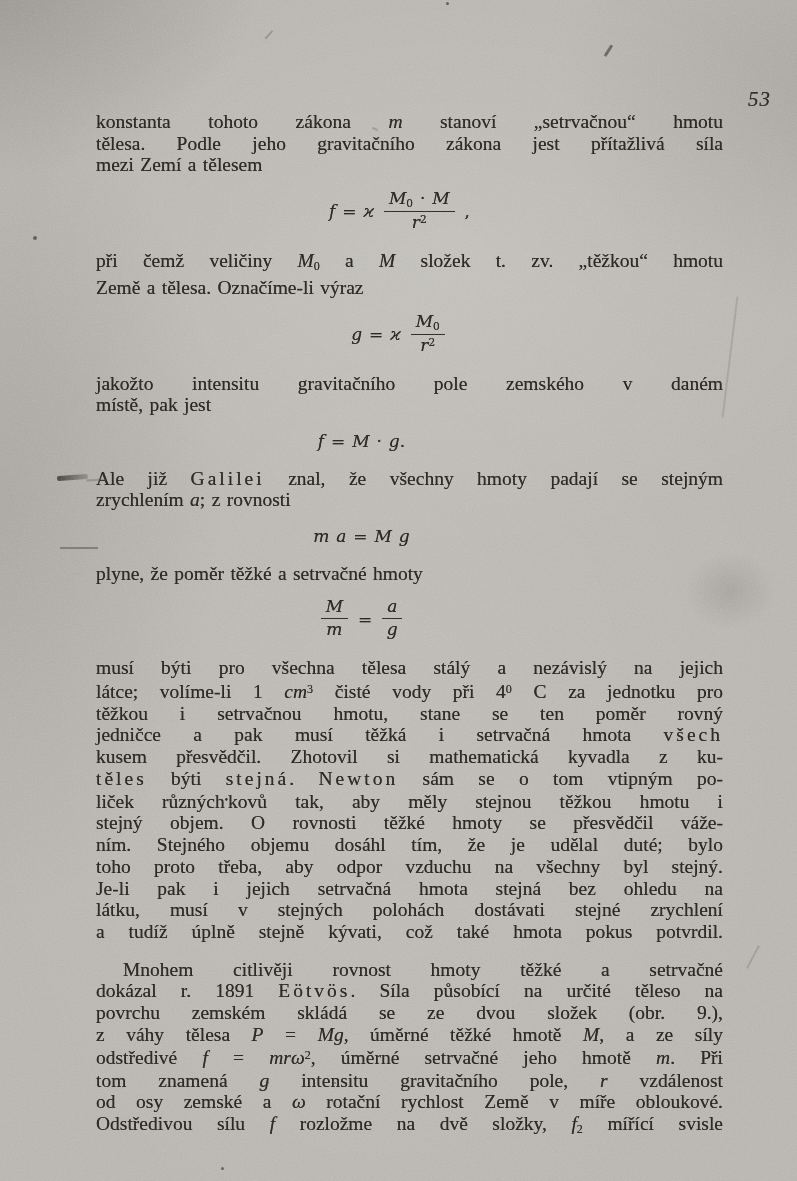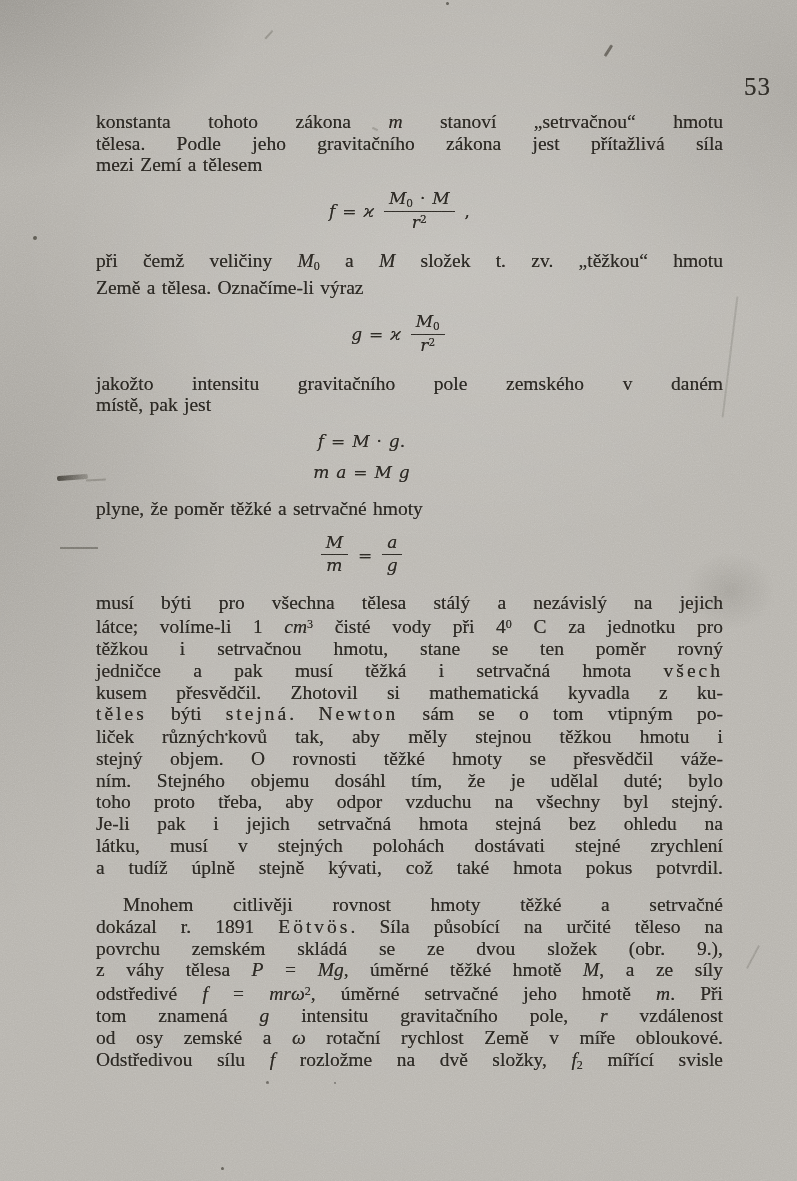--- a/index.html
+++ b/index.html
@@ -15,23 +15,24 @@
       radial-gradient(620px 420px at 56% 22%, rgba(255,255,255,.13), rgba(255,255,255,0) 70%),
       radial-gradient(560px 760px at 48% 62%, rgba(255,255,255,.08), rgba(255,255,255,0) 75%),
       radial-gradient(430px 330px at -4% -4%, rgba(40,38,34,.26), rgba(40,38,34,0) 70%),
       radial-gradient(300px 560px at 0% 42%, rgba(40,38,34,.10), rgba(40,38,34,0) 75%),
       radial-gradient(360px 300px at 103% 8%, rgba(40,38,34,.10), rgba(40,38,34,0) 75%),
       radial-gradient(145% 120% at 50% 48%, rgba(0,0,0,0) 55%, rgba(35,33,30,.17) 100%),
       #b7b4ae;
   }
   .grain{position:absolute;inset:0;pointer-events:none;mix-blend-mode:soft-light;opacity:.6;}
   .page-number{
-    position:absolute;top:73px;right:26px;
-    font-size:25px;letter-spacing:1px;color:#2b2823;
+    position:absolute;top:87px;right:26px;
+    font-size:21px;letter-spacing:1px;color:#2b2823;
     text-shadow:0 0 .6px rgba(30,28,24,.7);
+    font-style:italic;
   }
   .text-column{
     position:absolute;left:80px;top:95px;width:659px;
     font-size:19.5px;line-height:21.7px;word-spacing:1.5px;
     text-shadow:0 0 .6px rgba(30,28,24,.72);
   }
   .para{margin:16px;}
   .para.gap-top{margin-top:6px;}
   .t-line{text-align:justify;}
   .t-line.j{text-align-last:justify;}
@@ -95,20 +96,24 @@
       </div>
       <div class="formula big shift-s"><span class="seg-i">g</span><span class="seg-rel"> = </span><span class="seg-i">ϰ</span><span> </span><span class="frac">
           <span class="num"><span class="seg-i">M</span><span class="seg-sub">0</span></span>
           <span class="den"><span class="seg-i">r</span><span class="seg-sup">2</span></span>
         </span></div>
       <div class="para">
         <div class="t-line j"><span>jakožto intensitu gravitačního pole zemského v daném</span></div>
         <div class="t-line"><span>místě, pak jest</span></div>
       </div>
       <div class="formula small shift-l"><span class="seg-i">f</span><span class="seg-rel"> = </span><span class="seg-i">M</span><span> · </span><span class="seg-i">g</span><span>.</span></div>
+      <div class="para">
+        <div class="t-line j"><span>Ale již </span><span class="seg-spaced">Galilei</span><span> znal, že všechny hmoty padají se stejným</span></div>
+        <div class="t-line"><span>zrychlením </span><span class="seg-i">a</span><span>; z rovnosti</span></div>
+      </div>
       <div class="formula small shift-l"><span class="seg-i">m</span><span> </span><span class="seg-i">a</span><span class="seg-rel"> = </span><span class="seg-i">M</span><span> </span><span class="seg-i">g</span></div>
       <div class="para">
         <div class="t-line"><span>plyne, že poměr těžké a setrvačné hmoty</span></div>
       </div>
       <div class="formula big shift-l"><span class="frac">
           <span class="num"><span class="seg-i">M</span></span>
           <span class="den"><span class="seg-i">m</span></span>
         </span><span class="seg-rel"> = </span><span class="frac">
           <span class="num"><span class="seg-i">a</span></span>
           <span class="den"><span class="seg-i">g</span></span>

